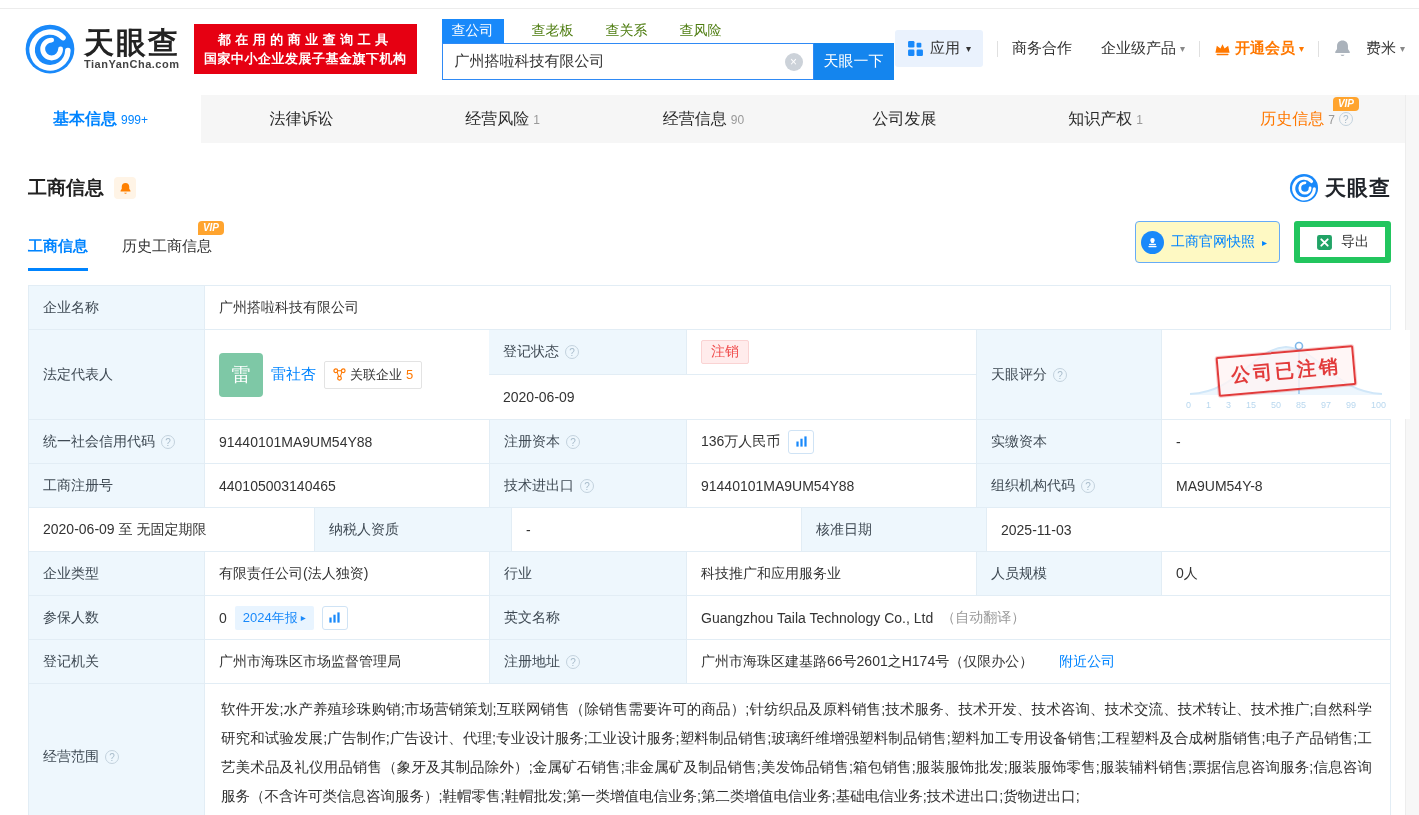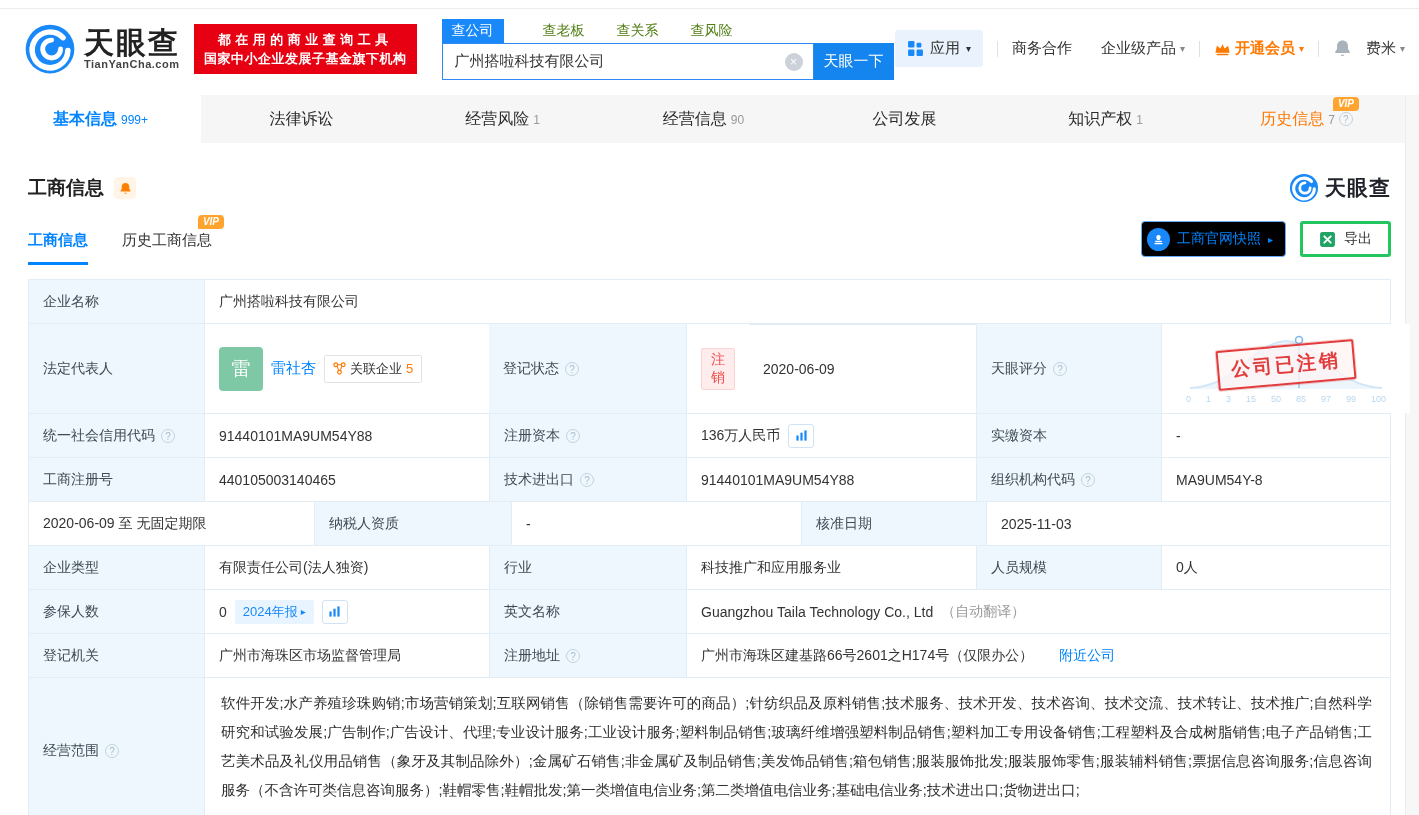--- a/index.html
+++ b/index.html
@@ -13,21 +13,21 @@
   .logo-text .brand { font-size:30px; font-weight:bold; color:#222; letter-spacing:2px; line-height:30px;}
   .logo-text .domain { font-size:11px; color:#444; font-weight:bold; letter-spacing:.5px; }
   .slogan { margin-left:14px; background:#e60012; color:#fff; padding:6px 10px; line-height:19px;
     font-size:13px; font-weight:bold; text-align:center; }
   .slogan .l1 { letter-spacing:4.5px; }
   .slogan .l2 { letter-spacing:.5px; }
 
   .search-area { margin-left:25px; width:452px; }
   .search-tabs { display:flex; align-items:flex-end; height:26px; }
   .stab { padding:3px 10px; margin-right:12px; font-size:14px; color:#4d7c0f; cursor:pointer; }
-  .stab.active { background:#1989fa; color:#fff; margin-right:29px; }
+  .stab.active { background:#1989fa; color:#fff; margin-right:18px; }
   .search-row { display:flex; }
   .search-box { position:relative; width:372px; height:37px; border:1px solid #2f8af5; background:#fff; }
   .search-box input { width:100%; height:100%; border:none; outline:none; padding:0 40px 0 12px;
     font-size:15px; color:#333; font-family:inherit; }
   .clear-btn { position:absolute; right:10px; top:9px; width:18px; height:18px; border-radius:50%;
     background:#ccd2d9; color:#fff; font-size:12px; text-align:center; line-height:18px; cursor:pointer; }
   .tyc-search-btn { width:80px; height:37px; background:#1485ee; color:#fff; border:none;
     font-size:15px; cursor:pointer; font-family:inherit; }
 
   .top-nav { margin-left:auto; display:flex; align-items:center; gap:14px; font-size:15px; color:#333; }
@@ -65,43 +65,43 @@
     display:flex; align-items:center; justify-content:center; cursor:pointer; }
   .watermark { margin-left:auto; display:flex; align-items:center; gap:6px; }
   .watermark .wm-text { font-size:21px; font-weight:bold; color:#1f2329; letter-spacing:1px; }
 
   .subtab-row { display:flex; align-items:flex-end; margin-top:18px; }
   .subtabs { display:flex; gap:34px; }
   .subtab { font-size:15px; color:#333; padding-bottom:12px; position:relative; cursor:pointer; }
   .subtab.active { color:#0084ff; font-weight:bold; border-bottom:3px solid #0084ff; }
   .subtab .vip-tag { position:absolute; top:-16px; right:-12px; }
   .section-actions { margin-left:auto; display:flex; gap:14px; padding-bottom:8px; }
-  .snap-btn { display:flex; align-items:center; gap:7px; border:1px solid #66abf7; background:#000000;
+  .snap-btn { display:flex; align-items:center; gap:7px; border:1px solid #66abf7; background:#fef9c3;
     color:#0084ff; font-size:14px; padding:3px 12px 3px 5px; border-radius:4px; cursor:pointer; font-family:inherit;}
   .snap-circle { width:23px; height:23px; border-radius:50%; background:#1989fa; display:flex;
     align-items:center; justify-content:center; }
-  .export-btn { display:flex; align-items:center; gap:8px; border:3px solid #22c55e; background:#fff;
+  .export-btn { display:flex; align-items:center; gap:8px; border:6px solid #22c55e; background:#fff;
     color:#333; font-size:14px; padding:6px 16px; border-radius:3px; cursor:pointer; font-family:inherit;justify-content:space-between;}
 
   
   .info-table { margin-top:14px; border:1px solid #e2edf5; width:1363px; }
   .trow { display:flex; border-top:1px solid #e2edf5; }
   .trow:first-child { border-top:none; }
   .cell { display:flex; align-items:center; border-left:1px solid #e2edf5; padding:0 14px; min-height:43px; }
   .cell:first-child { border-left:none; }
   .lbl { background:#eef7fd; color:#3f4a54; gap:6px; }
   .val { background:#fff; color:#333; gap:8px; }
   .w-l1 { flex:0 0 175px; } .w-v1 { flex:0 0 285px; }
   .w-l2 { flex:0 0 197px; } .w-v2 { flex:0 0 290px; }
   .w-l3 { flex:0 0 185px; } .w-v3 { flex:1; }
   .w-rest { flex:1; }
 
   .row2 { min-height:89px; }
   .row2 .tall { min-height:89px; }
-  .mid-stack { flex:0 0 487px; display:flex; }
+  .mid-stack { flex:0 0 487px; display:flex; flex-direction:column; }
   .mid-sub { display:flex; flex:1; }
   .mid-sub + .mid-sub { border-top:1px solid #e2edf5; }
   .mid-sub .cell { min-height:44px; flex:1; }
   .mid-sub .lbl { flex:0 0 197px; }
 
   .avatar { width:44px; height:44px; border-radius:4px; background:#7ec8a6; color:#fff;
     font-size:19px; display:flex; align-items:center; justify-content:center; flex:0 0 44px;}
   .rep-name { color:#0084ff; font-size:15px; cursor:pointer; }
   .related-badge { display:flex; align-items:center; gap:4px; border:1px solid #e3e3e3; border-radius:2px;
     padding:4px 8px; font-size:13px; color:#333; cursor:pointer; background:#fff; }

